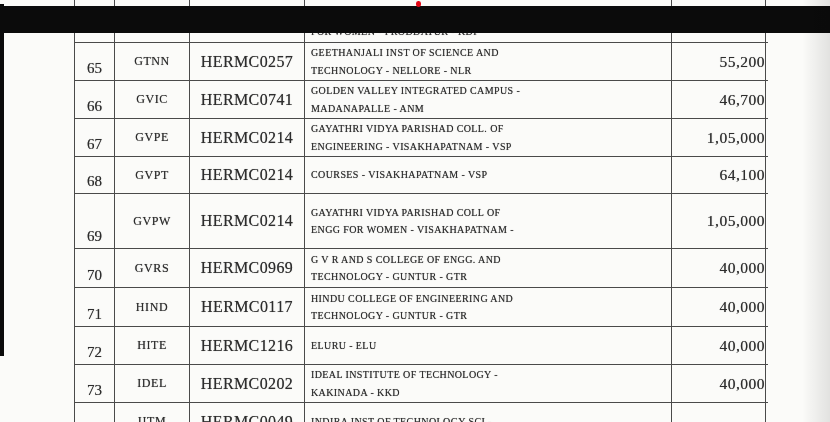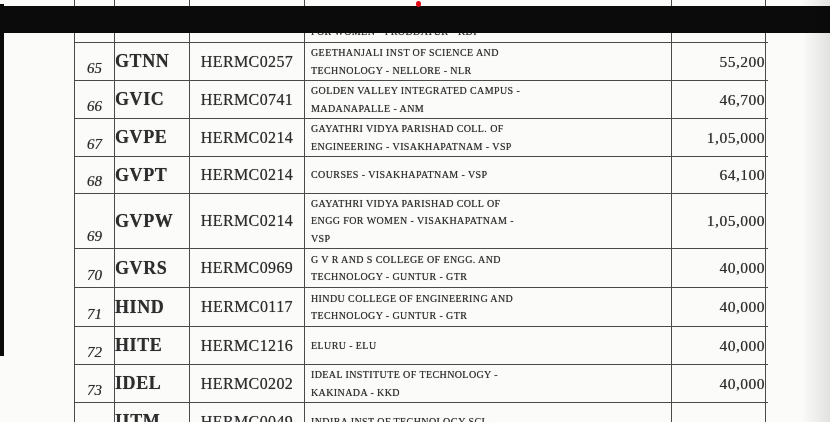--- a/index.html
+++ b/index.html
@@ -11,22 +11,22 @@
   }
   .edge-shade{position:absolute;top:0;right:0;width:28px;height:100%;
     background:linear-gradient(to right, rgba(0,0,0,0), rgba(0,0,0,0.10));pointer-events:none;}
   .left-strip{position:absolute;left:0;top:4px;width:4px;height:352px;background:#0b0b0b;}
   .redaction-bar{position:absolute;left:0;top:6px;width:830px;height:27px;background:#0b0b0b;}
   .marker-dot{position:absolute;left:416px;top:1px;width:5px;height:6px;border-radius:50% 50% 60% 60%;background:#e30613;}
   .table{position:absolute;left:74px;top:-5px;width:693px;border-left:1.4px solid #4a4a4a;}
   .row{display:flex;border-bottom:1.4px solid #4a4a4a;box-sizing:border-box;}
   .cell{border-right:1.4px solid #4a4a4a;box-sizing:border-box;display:flex;flex-direction:column;
     text-shadow:0 0 0.7px rgba(45,45,45,0.65);}
-  .c-sno{width:40px;justify-content:flex-end;align-items:center;padding-bottom:3px;font-size:15px;font-style:italic;}
-  .c-code{width:75px;justify-content:center;font-size:18px;letter-spacing:0.6px;font-weight:bold;}
+  .c-sno{width:40px;justify-content:flex-end;align-items:center;padding-bottom:3px;font-size:15px;}
+  .c-code{width:75px;justify-content:center;align-items:center;font-size:12px;letter-spacing:0.6px;}
   .c-hermc{width:115px;justify-content:center;align-items:center;font-size:16px;letter-spacing:0.4px;text-align:center;}
   .c-name{width:367px;justify-content:center;padding:1px 4px 1px 6px;font-size:10px;letter-spacing:0.4px;line-height:17.5px;}
   .c-name div{white-space:nowrap;overflow:hidden;}
   .c-fee{width:94px;justify-content:center;align-items:flex-end;font-size:15.5px;letter-spacing:0.5px;}
   .row-partial-top .c-name{justify-content:flex-end;padding-bottom:2px;}
   .row-partial-top .c-sno{padding-bottom:8px;}
 </style>
 </head>
 <body>
 
@@ -126,21 +126,20 @@
         </div>
         <div class="cell c-code">
           <span>GVPW</span>
         </div>
         <div class="cell c-hermc">
           <span>HERMC0214</span>
         </div>
         <div class="cell c-name">
           <div>GAYATHRI VIDYA PARISHAD COLL OF</div>
           <div>ENGG FOR WOMEN - VISAKHAPATNAM -</div>
-          <div>VSP</div>
         </div>
         <div class="cell c-fee">
           <span>1,05,000</span>
         </div>
       </div>
       <div class="row" style="height: 39px;">
         <div class="cell c-sno">
           <span>70</span>
         </div>
         <div class="cell c-code">

